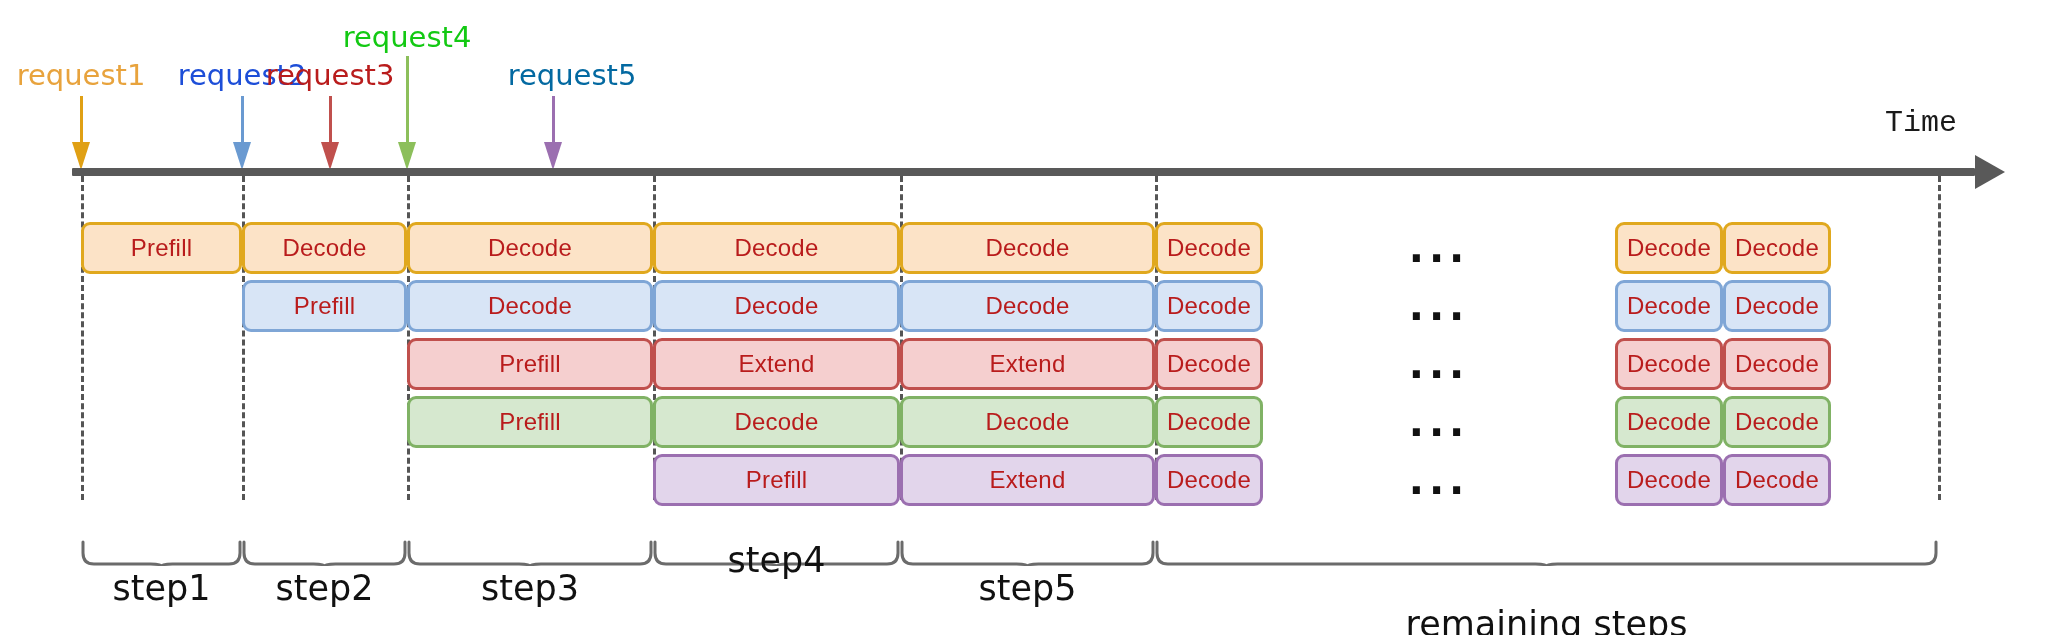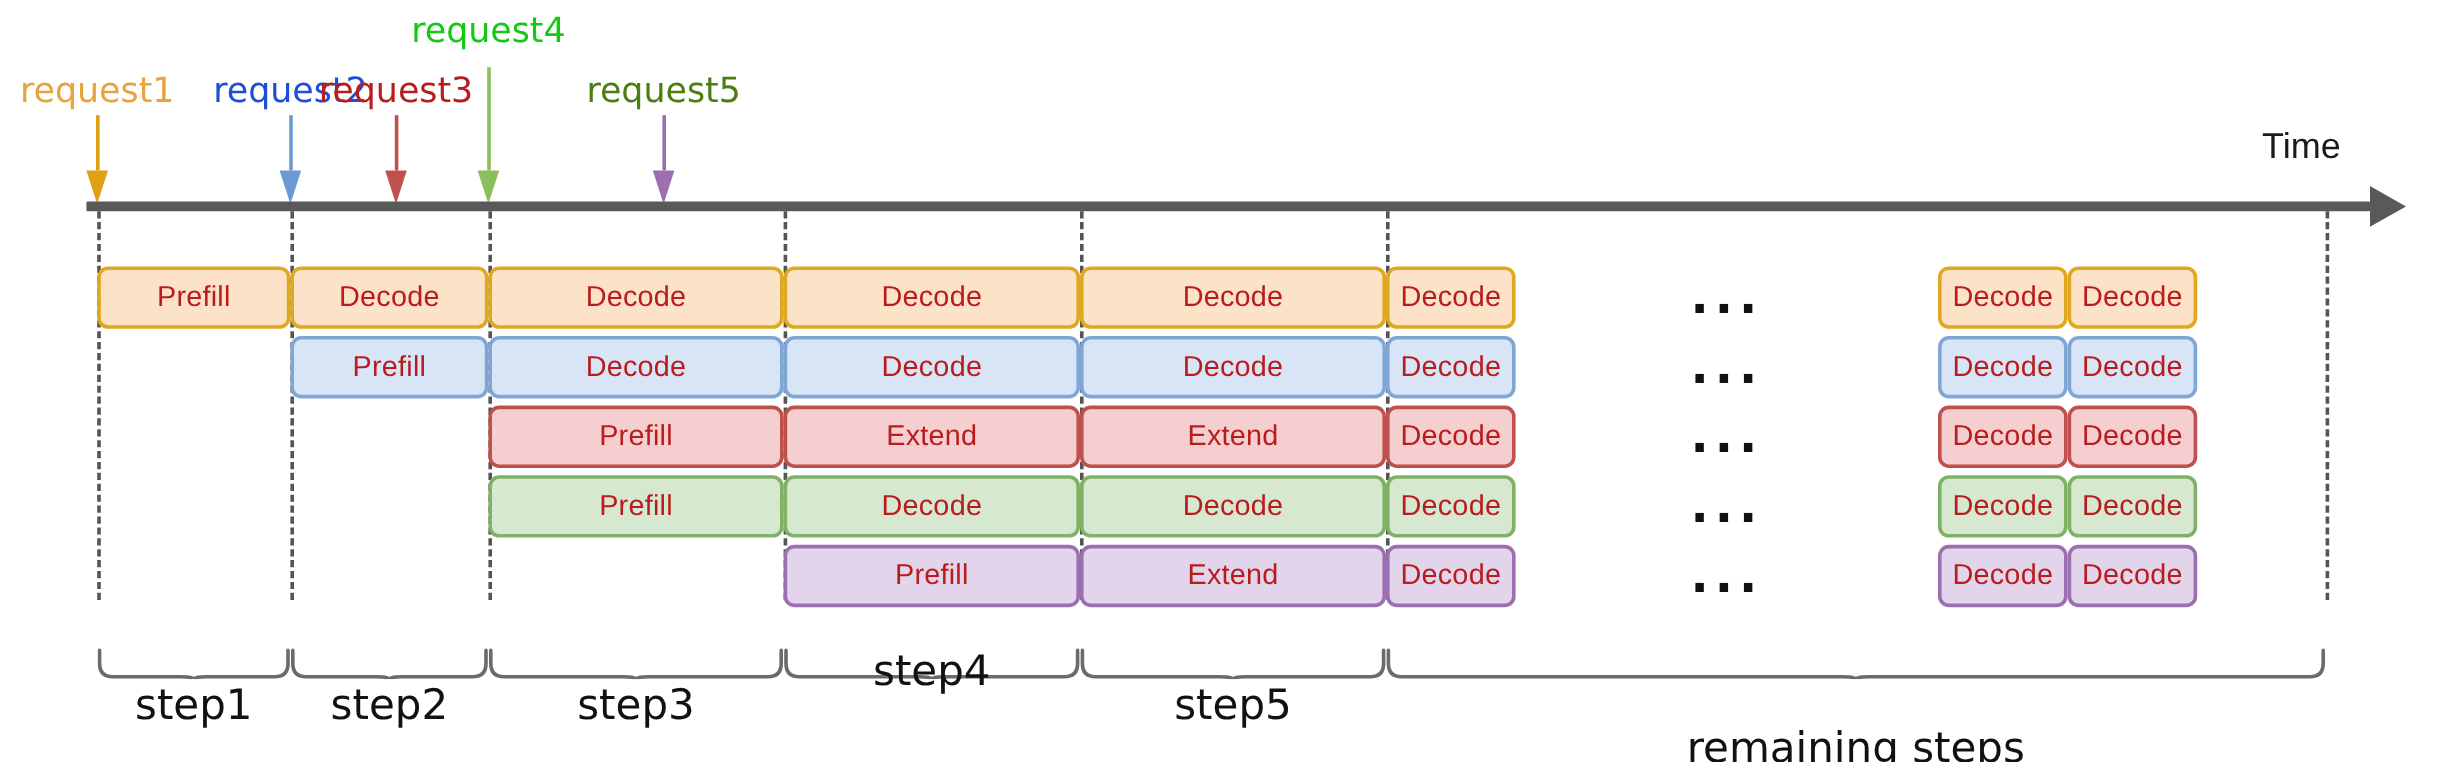--- a/index.html
+++ b/index.html
@@ -43,21 +43,21 @@
   #axis-head{
     position:absolute;
     width:0;height:0;
     border-top:17px solid transparent;
     border-bottom:17px solid transparent;
     border-left:30px solid #595959;
   }
   #axis-title{
     position:absolute;
     font-size:30px;color:#1a1a1a;
-    font-family:Liberation Sans, sans-serif;
+    font-family:Liberation Mono, monospace;
   }
 
   
   .vsep{
     position:absolute;
     width:0;
     border-left:3px dashed #555555;
   }
 
   
@@ -103,26 +103,26 @@
       <div class="req-label" style="left: 242px; top: 58px; color: #1d4ed8;">request2</div>
       <div class="req-arrow" style="left: 242px; top: 96px;">
         <div class="shaft" style="height: 46px; background: rgb(106, 154, 209);"></div>
         <div class="head" style="top: 46px; border-top: 28px solid rgb(106, 154, 209);"></div>
       </div>
       <div class="req-label" style="left: 330px; top: 58px; color: #b91c1c;">request3</div>
       <div class="req-arrow" style="left: 330px; top: 96px;">
         <div class="shaft" style="height: 46px; background: rgb(192, 80, 77);"></div>
         <div class="head" style="top: 46px; border-top: 28px solid rgb(192, 80, 77);"></div>
       </div>
-      <div class="req-label" style="left: 407px; top: 8px; color: rgb(19, 201, 19);">request4</div>
+      <div class="req-label" style="left: 407px; top: 20px; color: rgb(19, 201, 19);">request4</div>
       <div class="req-arrow" style="left: 407px; top: 56px;">
         <div class="shaft" style="height: 86px; background: rgb(140, 191, 91);"></div>
         <div class="head" style="top: 86px; border-top: 28px solid rgb(140, 191, 91);"></div>
       </div>
-      <div class="req-label" style="left: 553px; top: 58px; color: #4d7c0f;">request5</div>
+      <div class="req-label" style="left: 572px; top: 58px; color: #0369a1;">request5</div>
       <div class="req-arrow" style="left: 553px; top: 96px;">
         <div class="shaft" style="height: 46px; background: rgb(155, 111, 176);"></div>
         <div class="head" style="top: 46px; border-top: 28px solid rgb(155, 111, 176);"></div>
       </div>
     </div>
 
   <div id="axis-line" style="left: 72px; top: 168px; width: 1903px; background: rgb(89, 89, 89);"></div>
   <div id="axis-head" style="left: 1975px; top: 155px; border-left-color: rgb(89, 89, 89);"></div>
   <div id="axis-title" style="left: 1885px; top: 106px;">Time</div>
 

